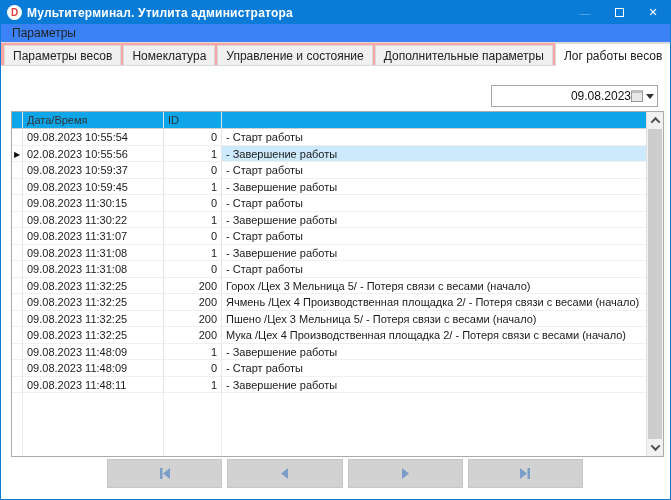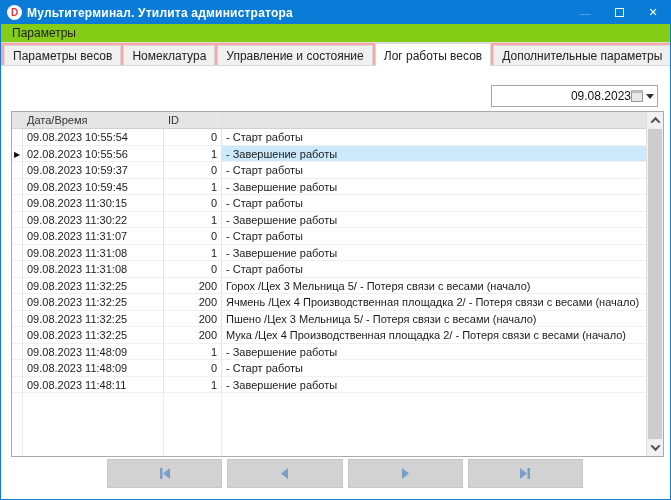--- a/index.html
+++ b/index.html
@@ -26,21 +26,21 @@
   .win-btn {
     width: 34px; height: 100%; display: flex; align-items: center; justify-content: center;
     color: #fff; font-size: 11px; cursor: default;
   }
   .win-btn.min { opacity: .35; }
   .max-glyph { width: 9px; height: 9px; border: 1px solid #fff; display: inline-block; }
 
   
   .menubar {
     position: absolute; left: 0; top: 23px; right: 0; height: 19px;
-    background: #84cc16; border-bottom: 1px solid #dcdcdc;
+    background: #3b82f6; border-bottom: 1px solid #dcdcdc;
     display: flex; align-items: flex-end; padding-left: 7px;
   }
   .menu-item { font-size: 12px; color: #222; padding: 2px 4px; }
 
   
   .tabbar {
     position: absolute; left: 0; top: 42px; right: 0; height: 23px;
     display: flex; align-items: flex-end; border-bottom: 1px solid #d9d9d9;
     padding-left: 3px; background: #fca5a5;
   }
@@ -71,21 +71,21 @@
     border-right: 4px solid transparent; border-top: 5px solid #333;
   }
 
   
   .grid {
     position: absolute; left: 10px; top: 110px; width: 653px; height: 346px;
     border: 1px solid #ababab; background: #fff; font-size: 11px; overflow: hidden;
   }
   .grid-inner { position: absolute; left: 0; top: 0; right: 17px; bottom: 0; }
   .grid-header {
-    display: flex; height: 17px; background: #e5e5e5; border-bottom: 1px solid #d0d0d0;
+    display: flex; height: 17px; background: #0ea5e9; border-bottom: 1px solid #d0d0d0;
     color: #333;
   }
   .grid-header .hc { padding: 2px 4px; border-right: 1px solid #e2e2e2; overflow: hidden; white-space: nowrap; }
   .col-ind   { width: 11px; flex: none; }
   .col-date  { width: 141px; flex: none; }
   .col-id    { width: 58px; flex: none; }
   .col-event { flex: 1; }
 
   .grid-row { display: flex; height: 16.5px; line-height: 15px; color: #1a1a1a; }
   .grid-row .c {
@@ -145,23 +145,23 @@
     <span class="menu-item">Параметры</span>
   </div>
 
   <div class="tabbar">
     <span class="tab">Параметры весов</span>
 
     <span class="tab">Номеклатура</span>
 
     <span class="tab">Управление и состояние</span>
 
+    <span class="tab">Дополнительные параметры</span>
+
     <span class="tab active">Лог работы весов</span>
-
-    <span class="tab">Дополнительные параметры</span>
   </div>
 
   <div class="date-field">
     <span class="date-text">09.08.2023</span>
     <span class="date-btn">
       <span class="cal-icon"></span>
       <span class="drop-arrow"></span>
     </span>
   </div>
 

